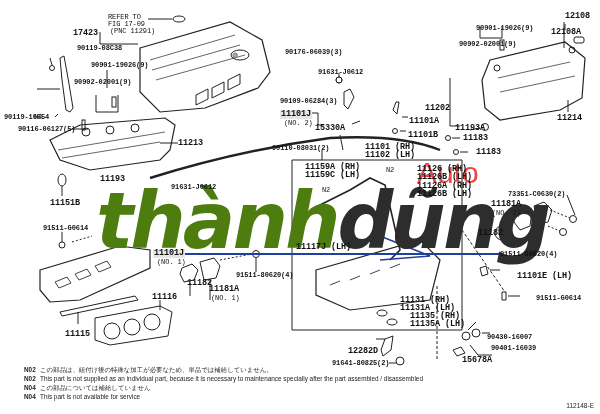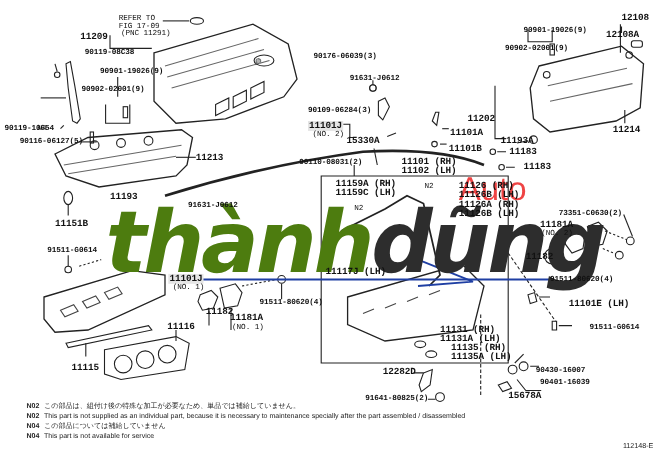--- a/index.html
+++ b/index.html
@@ -153,21 +153,21 @@
 
 <div class="wm">
   <span class="a">thành</span><span class="b">dũng</span>
 </div>
 <div class="wm-auto">Auto</div>
 
 <div class="lbl" style="left:108px;top:13px;font-weight:normal;">REFER TO</div>
 <div class="lbl" style="left:108px;top:20px;font-weight:normal;">FIG 17-09</div>
 <div class="lbl" style="left:110px;top:27px;font-weight:normal;">(PNC 11291)</div>
 
-<div class="lbl big" style="left:73px;top:29px;">11209</div>
+<div class="lbl big" style="left:73px;top:29px;">17423</div>
 <div class="lbl" style="left:285px;top:48px;">90176-06039(3)</div>
 <div class="lbl" style="left:33px;top:44px;padding-left:44px;">90119-08C38</div>
 <div class="lbl" style="left:91px;top:61px;">90901-19026(9)</div>
 <div class="lbl" style="left:74px;top:78px;">90902-02001(9)</div>
 <div class="lbl" style="left:34px;top:68px;font-weight:normal;margin-top:45px;">N4</div>
 <div class="lbl" style="left:4px;top:113px;">90119-10654</div>
 <div class="lbl" style="left:18px;top:125px;">90116-06127(5)</div>
 <div class="lbl" style="left:318px;top:68px;">91631-J0612</div>
 <div class="lbl" style="left:280px;top:97px;">90109-06284(3)</div>
 <div class="lbl big hl" style="left:280px;top:110px;">11101J</div>
@@ -213,21 +213,21 @@
 <div class="lbl big" style="left:187px;top:279px;">11182</div>
 <div class="lbl big" style="left:209px;top:285px;">11181A</div>
 <div class="lbl" style="left:211px;top:294px;font-weight:normal;">(NO. 1)</div>
 <div class="lbl" style="left:236px;top:271px;">91511-80620(4)</div>
 <div class="lbl big" style="left:152px;top:293px;">11116</div>
 <div class="lbl big" style="left:65px;top:330px;">11115</div>
 <div class="lbl big" style="left:400px;top:296px;">11131 (RH)</div>
 <div class="lbl big" style="left:400px;top:304px;">11131A (LH)</div>
 <div class="lbl big" style="left:410px;top:312px;">11135 (RH)</div>
 <div class="lbl big" style="left:410px;top:320px;">11135A (LH)</div>
-<div class="lbl big" style="left:348px;top:334px;">12282D</div>
+<div class="lbl big" style="left:348px;top:347px;">12282D</div>
 <div class="lbl" style="left:332px;top:359px;">91641-80825(2)</div>
 <div class="lbl" style="left:475px;top:333px;margin-left:12px;">90430-16007</div>
 <div class="lbl" style="left:491px;top:344px;">90401-16039</div>
 <div class="lbl big" style="left:462px;top:356px;">15678A</div>
 
 <div class="note" style="top:366px;">
   <span class="tag">N02</span><span>この部品は、組付け後の特殊な加工が必要なため、単品では補給していません。</span>
 </div>
 <div class="note" style="top:375px;">
   <span class="tag">N02</span><span>This part is not supplied as an individual part, because it is necessary to maintenance specially after the part assembled / disassembled</span>

